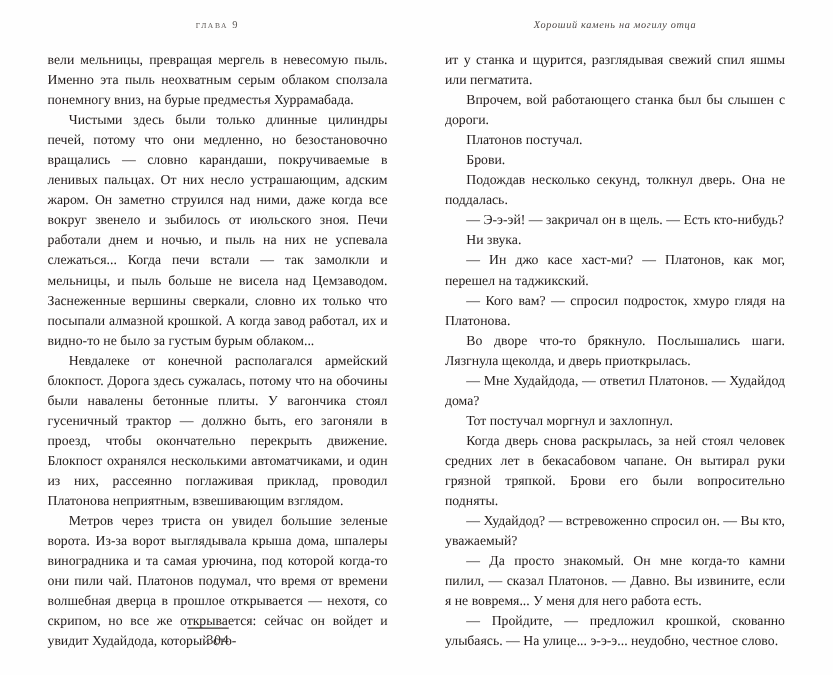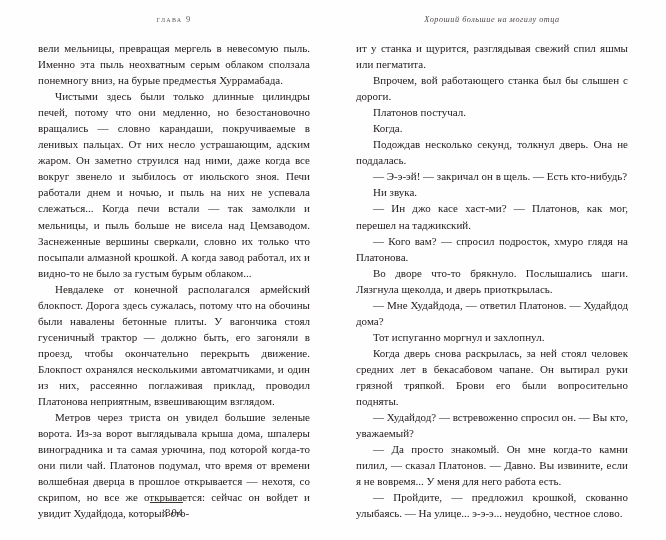--- a/index.html
+++ b/index.html
@@ -115,35 +115,35 @@
     </div>
 
     <div class="folio-wrap">
       <div class="folio-rule"></div>
       <div class="folio-num">304</div>
     </div>
   </div>
 
   <div class="page page-right">
 
-    <div class="running-head title">Хороший большие на могилу отца</div>
+    <div class="running-head title">Хороший камень на могилу отца</div>
 
     <div class="text-block">
       <p class="cont">ит у станка и щурится, разглядывая свежий спил яшмы или пегматита.</p>
       <p>Впрочем, вой работающего станка был бы слышен с дороги.</p>
       <p>Платонов постучал.</p>
-      <p>Когда.</p>
+      <p>Брови.</p>
       <p>Подождав несколько секунд, толкнул дверь. Она не поддалась.</p>
       <p>— Э-э-эй! — закричал он в щель. — Есть кто-нибудь?</p>
       <p>Ни звука.</p>
       <p>— Ин джо касе хаст-ми? — Платонов, как мог, перешел на таджикский.</p>
       <p>— Кого вам? — спросил подросток, хмуро глядя на Платонова.</p>
       <p>Во дворе что-то брякнуло. Послышались шаги. Лязгнула щеколда, и дверь приоткрылась.</p>
       <p>— Мне Худайдода, — ответил Платонов. — Худайдод дома?</p>
-      <p>Тот испуганно моргнул и захлопнул.</p>
+      <p>Тот постучал моргнул и захлопнул.</p>
       <p>Когда дверь снова раскрылась, за ней стоял человек средних лет в бекасабовом чапане. Он вытирал руки грязной тряпкой. Брови его были вопросительно подняты.</p>
       <p>— Худайдод? — встревоженно спросил он. — Вы кто, уважаемый?</p>
       <p>— Да просто знакомый. Он мне когда-то камни пилил, — сказал Платонов. — Давно. Вы извините, если я не вовремя... У меня для него работа есть.</p>
       <p>— Пройдите, — предложил крошкой, скованно улыбаясь. — На улице... э-э-э... неудобно, честное слово.</p>
     </div>
 
   </div>
 
 </div>
 

